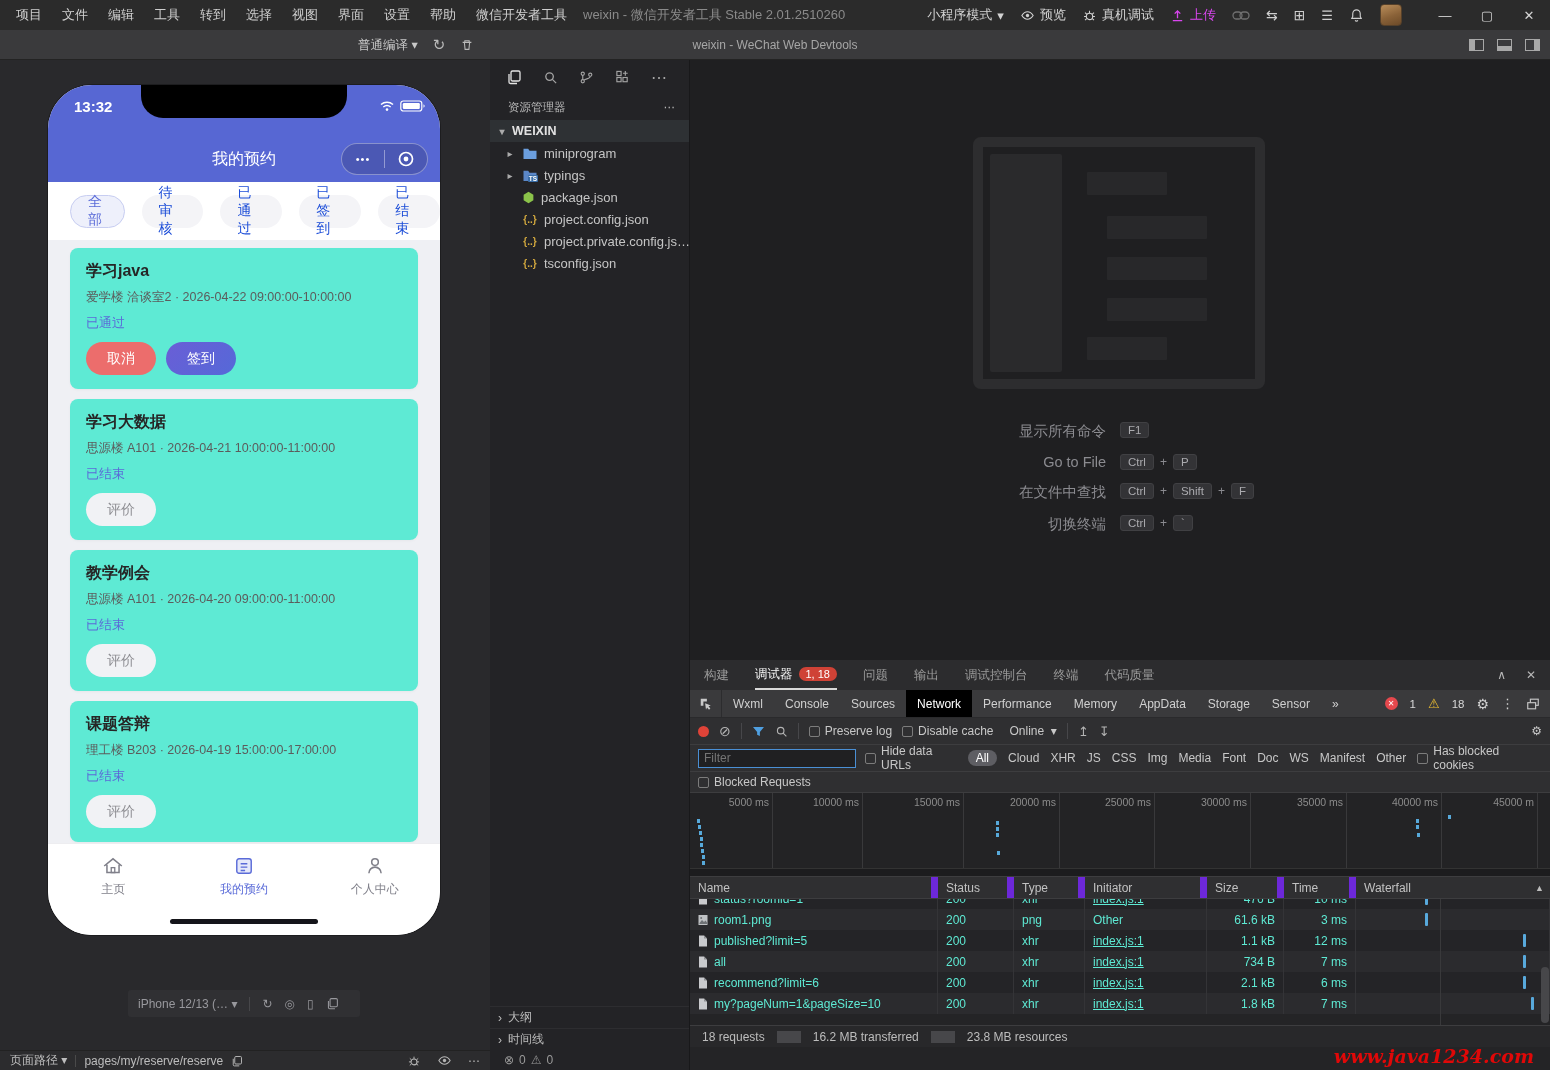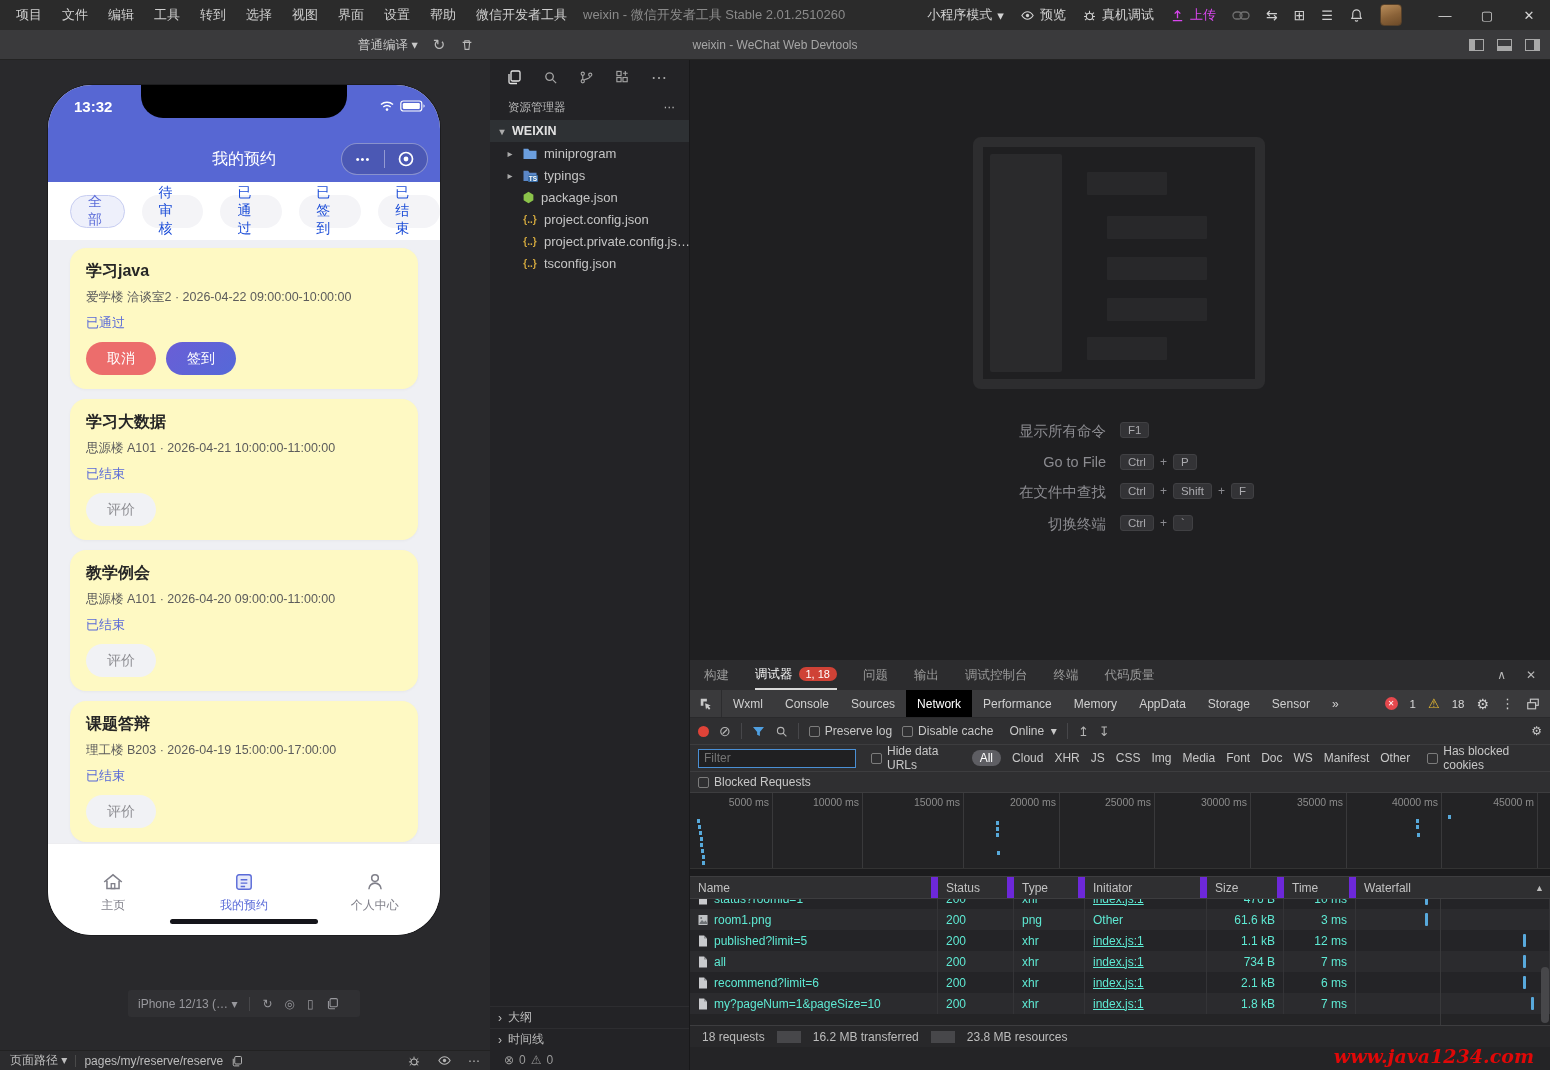--- a/index.html
+++ b/index.html
@@ -40,31 +40,31 @@
   .p-nav-title { position:absolute; left:0; right:0; top:56px; height:36px; display:flex; align-items:center; justify-content:center; color:#fff; font-size:16px; }
   .capsule { position:absolute; right:12px; top:58px; width:87px; height:32px; border-radius:16px; background:rgba(20,20,40,0.18); border:1px solid rgba(255,255,255,0.35); display:flex; align-items:center; }
   .capsule .dots { flex:1; text-align:center; color:#fff; font-size:11px; letter-spacing:1px; }
   .capsule .sep { width:1px; height:18px; background:rgba(255,255,255,0.4); }
   .capsule .target { flex:1; display:flex; justify-content:center; }
   .phone-content { position:absolute; top:97px; left:0; right:0; bottom:92px; background:#eff0f4; overflow:hidden; }
   .tabstrip { height:58px; background:#fff; display:flex; align-items:center; padding-left:22px; gap:17px; }
   .pill { height:33px; padding:0 17px; border-radius:17px; background:#f4f4f7; color:#1d4ed8; font-size:14px; display:flex; align-items:center; }
   .pill.active { background:#eef0fb; border:1px solid #c7cdf1; color:#5a6bd8; }
   .cards { padding:8px 22px 0; display:flex; flex-direction:column; gap:10px; }
-  .card { background:#fef9c3; border-radius:16px; padding:13px 16px 14px; box-shadow:0 1px 3px rgba(0,0,0,0.04); }
+  .card { background:#5eead4; border-radius:8px; padding:13px 16px 14px; box-shadow:0 1px 3px rgba(0,0,0,0.04); }
   .card h3 { font-size:16px; color:#262626; font-weight:bold; }
   .card .meta { margin-top:7px; font-size:12.5px; color:#5c5c5c; }
   .card .status { margin-top:8px; font-size:13px; color:#5a6bd8; }
   .card .btns { margin-top:10px; display:flex; gap:10px; }
   .mbtn { height:33px; padding:0 21px; border-radius:17px; font-size:14px; display:flex; align-items:center; border:none; }
   .mbtn.danger { background:#ec6d6c; color:#fff; }
   .mbtn.primary { background:linear-gradient(135deg,#6a5ed6,#5569d8); color:#fff; }
   .mbtn.neutral { background:#f1f2f5; color:#8f8f94; }
   .phone-tabbar { position:absolute; left:0; right:0; bottom:0; height:92px; background:#fff; border-top:1px solid #ededf0; display:flex; }
-  .ptab { flex:1; display:flex; flex-direction:column; align-items:center; padding-top:28px; gap:5px; color:#80808a; font-size:12px; }
+  .ptab { flex:1; display:flex; flex-direction:column; align-items:center; padding-top:12px; gap:5px; color:#80808a; font-size:12px; }
   .ptab.active { color:#5a6bd8; }
   .home-ind { position:absolute; left:50%; transform:translateX(-50%); bottom:11px; width:148px; height:5px; border-radius:3px; background:#15151a; }
   .device-bar { position:absolute; left:128px; top:930px; width:232px; height:27px; background:#303033; border-radius:3px; display:flex; align-items:center; padding:0 10px; gap:12px; color:#98989d; font-size:12px; }
   .device-bar .vsep { width:1px; height:14px; background:#47474a; }
 
   
   .statusbar-left { position:absolute; left:0; bottom:0; width:490px; height:20px; background:#2c2c2e; border-top:1px solid #222; display:flex; align-items:center; padding:0 10px; font-size:12px; color:#bdbdbd; gap:8px; z-index:5; }
   .statusbar-left .vsep { width:1px; height:12px; background:#4a4a4a; }
   .sb-right { margin-left:auto; display:flex; align-items:center; gap:16px; color:#b5b5b5; }
 
@@ -107,21 +107,21 @@
   .dt-tabs { height:28px; background:#3a3a3c; display:flex; align-items:stretch; font-size:12px; color:#d0d0d0; border-bottom:1px solid #2a2a2c; }
   .dt-inspect { width:32px; display:flex; align-items:center; justify-content:center; color:#c9c9c9; border-right:1px solid #2c2c2e; }
   .dt-tab { padding:0 11px; display:flex; align-items:center; }
   .dt-tab.active { background:#000; color:#fff; }
   .dt-right { margin-left:auto; display:flex; align-items:center; gap:12px; padding-right:10px; }
   .err-dot { width:13px; height:13px; border-radius:50%; background:#e5484d; color:#fff; font-size:8px; display:flex; align-items:center; justify-content:center; }
   .warn-tri { color:#f0c030; font-size:13px; }
   .cnt { color:#d8d8d8; font-size:11.5px; }
   .net-row { background:#2f2f31; border-bottom:1px solid #3d3d3f; display:flex; align-items:center; font-size:12px; color:#c8c8c8; padding:0 8px; gap:10px; }
   .r1 { height:27px; }
-  .r2 { height:27px; gap:9px; }
+  .r2 { height:27px; gap:3px; }
   .r3 { height:21px; gap:6px; }
   .rec-dot { width:11px; height:11px; border-radius:50%; background:#df4338; }
   .vsep2 { width:1px; height:16px; background:#47474a; }
   .cb { width:11px; height:11px; border:1px solid #7c7c7c; border-radius:2px; flex:none; }
   .cbl { display:flex; align-items:center; gap:5px; }
   .filter-input { width:158px; height:19px; background:#202022; border:1px solid #4a8fd4; color:#bbb; font-size:12px; padding:0 5px; font-family:"Liberation Sans",sans-serif; outline:none; }
   .all-pill { background:#5e5e63; color:#fff; border-radius:9px; padding:1px 8px; }
   .tfilters { display:flex; gap:11px; align-items:center; }
   .timeline { height:84px; background:#232325; position:relative; border-bottom:1px solid #3d3d3f; overflow:hidden; }
   .tick { position:absolute; top:0; bottom:8px; width:1px; background:#39393b; }

